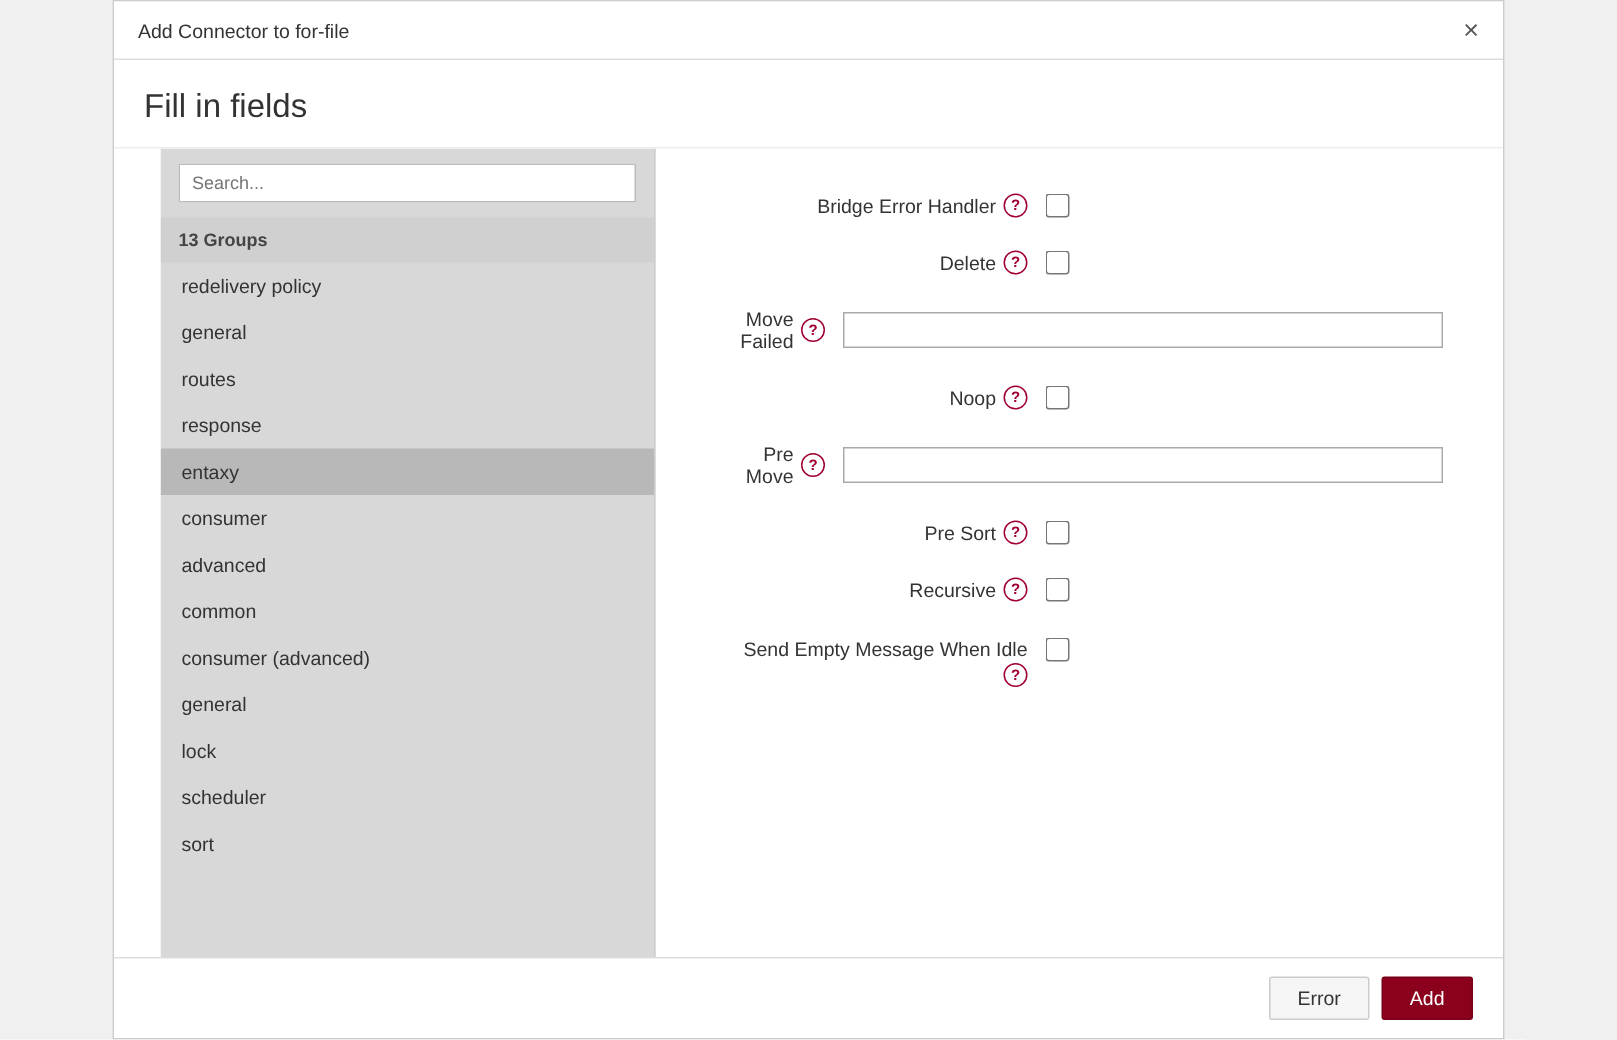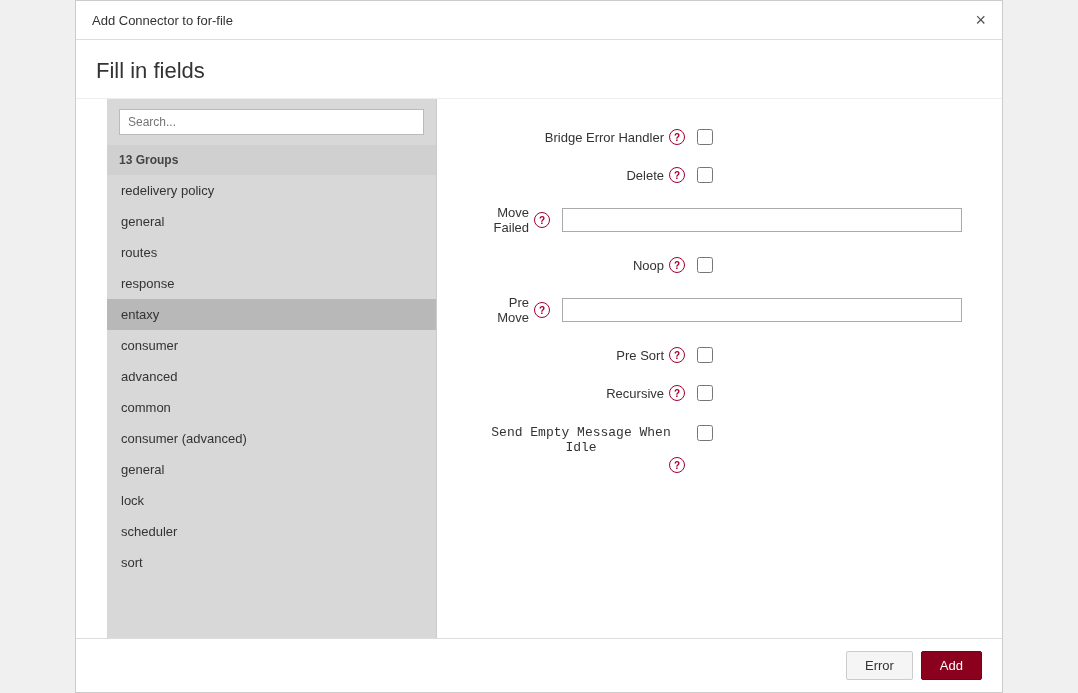--- a/index.html
+++ b/index.html
@@ -271,21 +271,21 @@
           <span>Recursive</span>
           <span class="help-icon">?</span>
         </div>
         <div class="field-control">
           <input type="checkbox" class="checkbox-input" style="">
         </div>
       </div>
 
       <div class="field-row" style="align-items:flex-start;">
         <div class="field-label" style="flex-direction:column; align-items:flex-end; gap:2px; padding-top:2px;">
-          <span style="text-align:center;font-family:Liberation Mono, monospace;">Send Empty Message When Idle</span>
+          <span style="text-align:center;">Send Empty Message When Idle</span>
           <span class="help-icon">?</span>
         </div>
         <div class="field-control" style="padding-top:2px;">
           <input type="checkbox" class="checkbox-input" style="">
         </div>
       </div>
 
     </div>
   </div>
 

